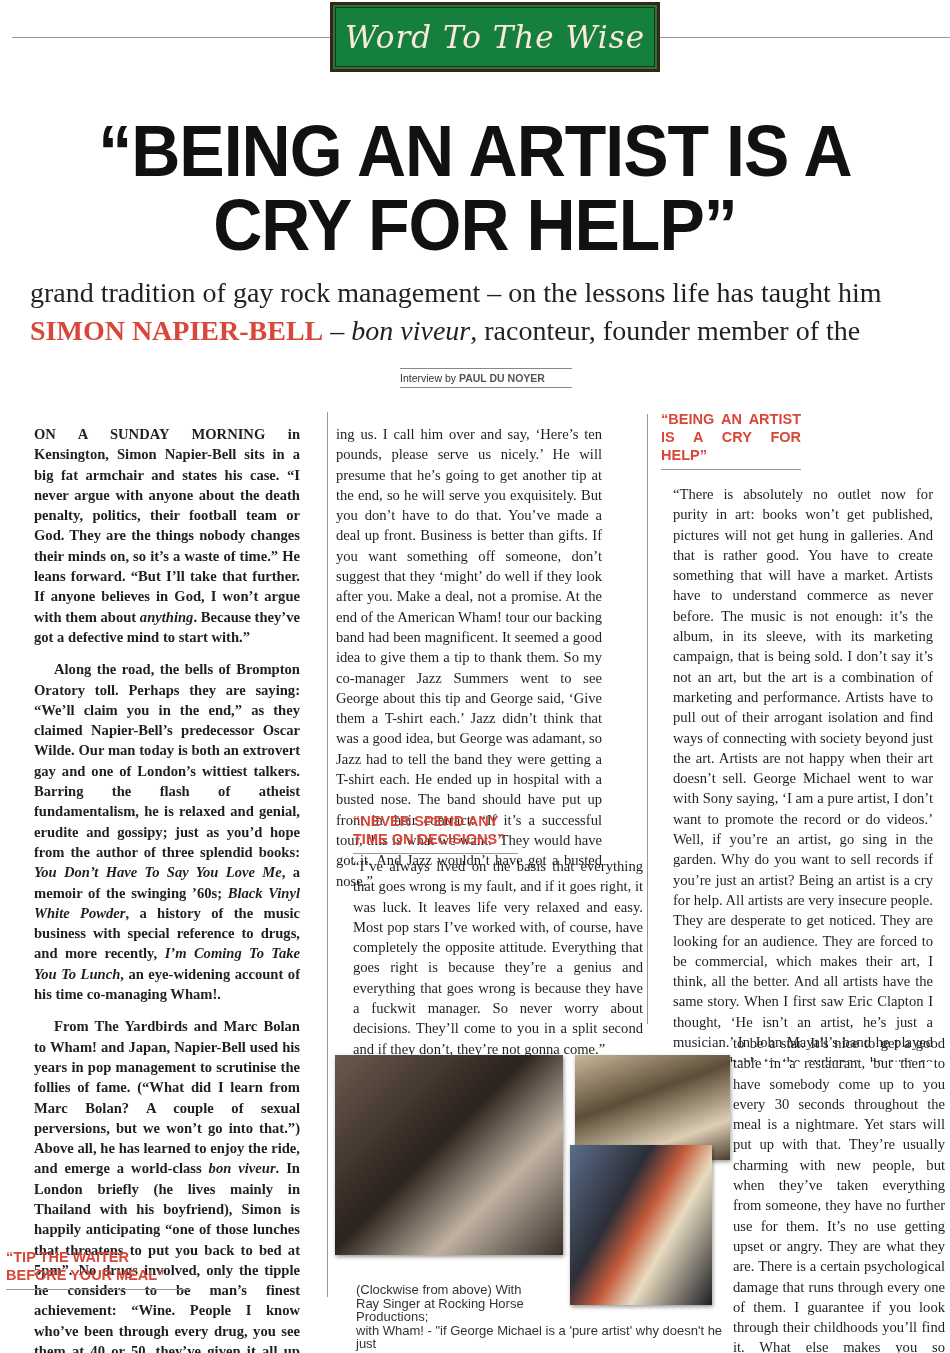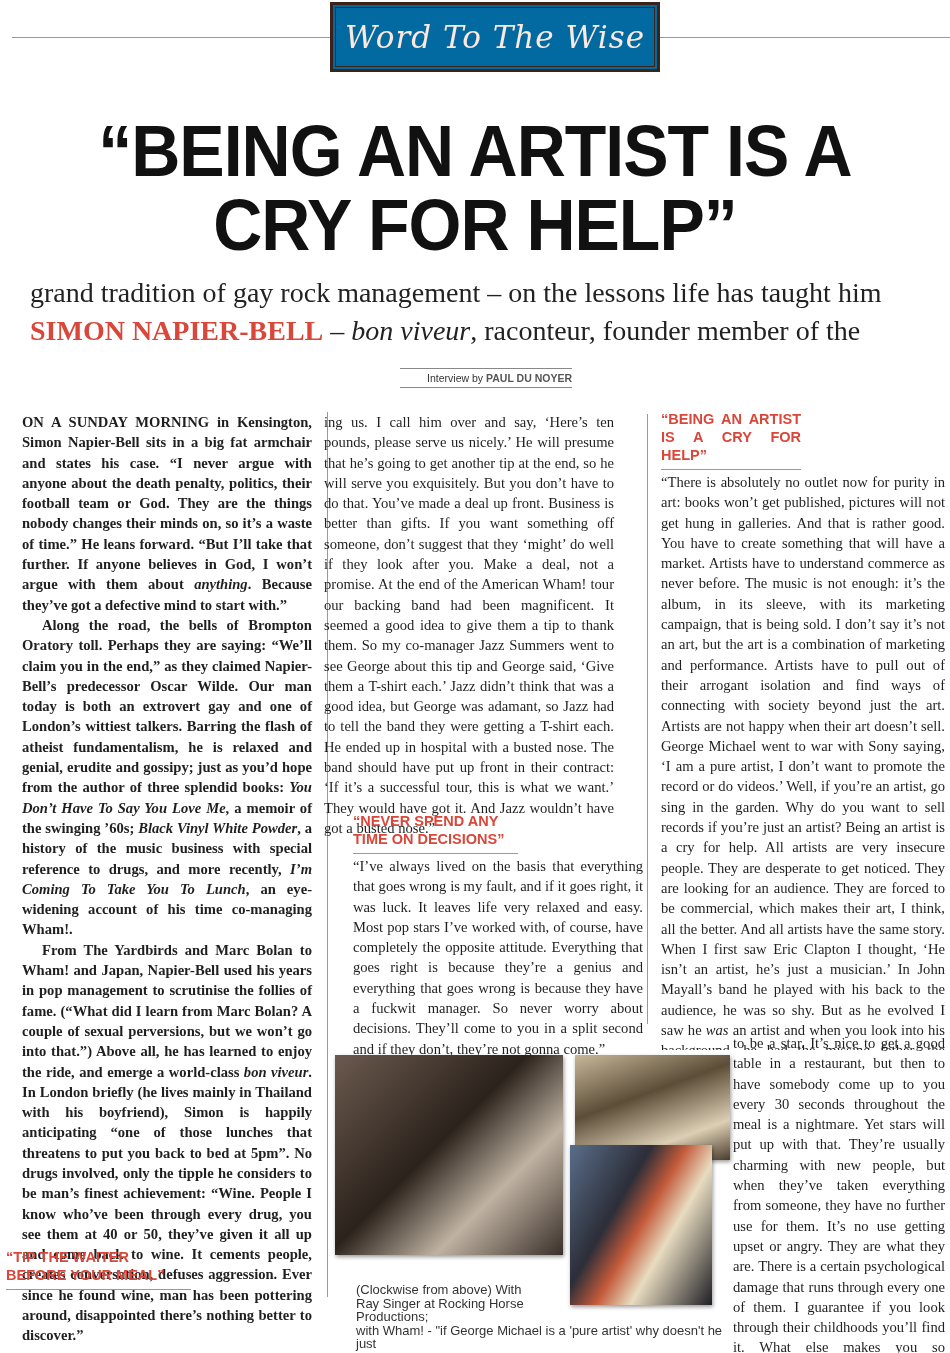--- a/index.html
+++ b/index.html
@@ -6,51 +6,51 @@
     body {
       width: 950px; height: 1353px; overflow: hidden; position: relative;
       background: #ffffff; color: #1a1a1a;
       font-family: "Liberation Serif", "DejaVu Serif", serif;
     }
     .rule-top { position: absolute; top: 37px; height: 1px; background: #999; }
     .rule-left { left: 12px; width: 318px; }
     .rule-right { left: 660px; width: 290px; }
     .masthead {
       position: absolute; left: 330px; top: 2px; width: 330px; height: 70px;
-      background: #0369a1; border: 3px solid #3a2418; box-sizing: border-box;
+      background: #15803d; border: 3px solid #3a2418; box-sizing: border-box;
       outline: 1px solid #3a2418; outline-offset: -6px;
       display: flex; align-items: center; justify-content: center;
     }
     .masthead span {
       color: #fbe9df; font-family: "DejaVu Serif", serif; font-style: italic;
       font-size: 31px; letter-spacing: 1px;
     }
     .headline {
       position: absolute; left: 0; top: 118px; width: 950px; text-align: center;
       font-family: "Liberation Sans", "DejaVu Sans", sans-serif; font-weight: 900;
       font-size: 68px; line-height: 70px; color: #111; letter-spacing: -1px;
       transform: scaleY(1.05);
     }
     .standfirst {
       position: absolute; left: 30px; top: 274px; width: 920px;
       font-size: 28px; line-height: 38px; color: #222; white-space: nowrap;
     }
     .standfirst .name { color: #d9473a; font-weight: bold; }
     .byline {
-      position: absolute; left: 400px; top: 368px; width: 172px; text-align: right;
+      position: absolute; left: 400px; top: 368px; width: 172px; text-align: left;
       border-top: 1px solid #888; border-bottom: 1px solid #888;
       font-family: "Liberation Sans", sans-serif; font-size: 10.5px; color: #333;
       padding: 2px 0; line-height: 14px;
     }
     .byline b { font-weight: bold; color: #555; }
     .col {
       position: absolute; font-size: 14.6px; line-height: 20.3px;
       text-align: justify; color: #1f1f1f;
     }
-    .col p { margin: 0; }
+    .col p { margin: 12px; }
     .col p.indent { text-indent: 20px; }
     .col1 { left: 22px; top: 412px; width: 290px; font-weight: bold; }
     .col2 { left: 324px; top: 412px; width: 290px; }
     .col3 { left: 661px; top: 410px; width: 284px; }
     .vline { position: absolute; width: 1px; background: #999; }
     .sub {
       font-family: "Liberation Sans", "DejaVu Sans", sans-serif; font-weight: bold;
       color: #d9473a; font-size: 14.5px; line-height: 18px; text-transform: uppercase;
       display: inline-block; border-bottom: 1px solid #999; padding-bottom: 5px; margin-bottom: 2px;
     }

